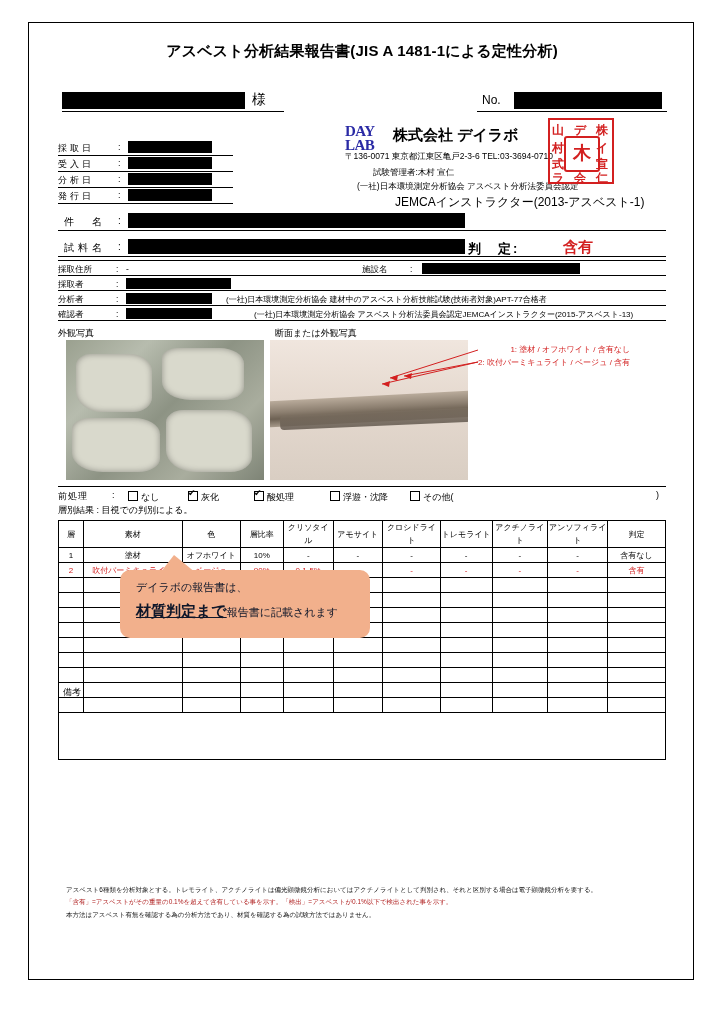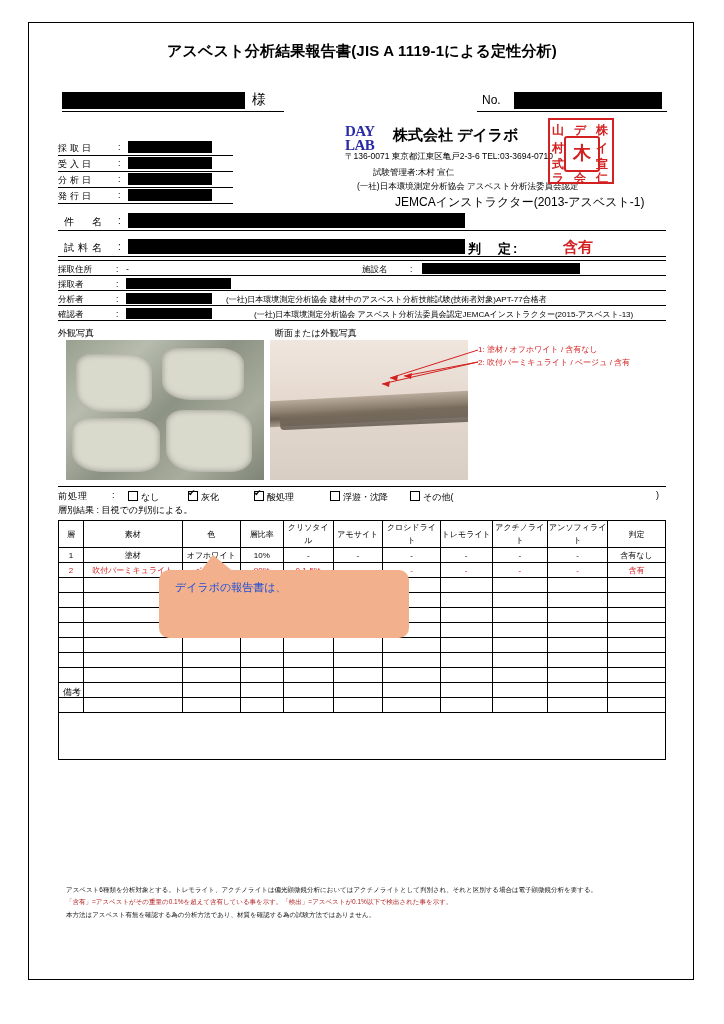--- a/index.html
+++ b/index.html
@@ -293,21 +293,21 @@
     border-radius: 4px;
     opacity: .8;
   }
   .legend {
     position: absolute;
     left: 478px; top: 344px;
     font-size: 8px;
     color: #d32020;
     line-height: 1.6;
   }
-  .legend .l1 { white-space: nowrap; }
+  .legend .l1 { white-space: nowrap; text-align: right; }
   .legend .l2 { white-space: nowrap; text-align: center; }
   .arrows { position: absolute; left: 360px; top: 336px; width: 130px; height: 80px; }
 
   
   .pre {
     position: absolute;
     left: 58px; top: 490px;
     font-size: 9px;
     width: 608px;
   }
@@ -368,22 +368,21 @@
   }
   .remarks .rl { position: absolute; left: 4px; top: 3px; }
 
   
   .callout {
     position: absolute;
     left: 120px; top: 570px;
     width: 250px; height: 68px;
     background: #f2b08c;
     border-radius: 10px;
-    color: #1d4ed8;
-    margin-left: 39px;
+    color: #0f172a;
   }
   .callout .tail {
     position: absolute;
     left: 40px; top: -15px;
     width: 0; height: 0;
     border-left: 14px solid transparent;
     border-right: 22px solid transparent;
     border-bottom: 18px solid #f2b08c;
   }
   .callout .c1 {
@@ -412,21 +411,21 @@
     color: #111;
   }
   .footer .fr { color: #b02020; }
 </style>
 </head>
 <body>
 
 <div class="page">
   <div class="frame"></div>
 
-  <div class="title">アスベスト分析結果報告書(JIS A 1119-1による定性分析)</div>
+  <div class="title">アスベスト分析結果報告書(JIS A 1481-1による定性分析)</div>
 
   <div class="client-row">
     <div class="client-bar redact"></div>
     <div class="client-sama">様</div>
     <div class="client-underline"></div>
     <div class="no-label">No.</div>
     <div class="no-bar redact"></div>
     <div class="no-underline"></div>
   </div>
 
@@ -758,20 +757,21 @@
           <td></td>
           <td></td>
           <td></td>
         </tr>
     </tbody>
   </table>
 
   <div class="callout">
     <div class="tail"></div>
     <div class="c1">デイラボの報告書は、</div>
+    <div class="c2"><b>材質判定まで</b><span>報告書に記載されます</span></div>
   </div>
 
   <div class="remarks">
     <span class="rl">備考</span>
   </div>
 
   <div class="footer">
     <div>アスベスト6種類を分析対象とする。トレモライト、アクチノライトは偏光顕微鏡分析においてはアクチノライトとして判別され、それと区別する場合は電子顕微鏡分析を要する。</div>
     <div class="fr">「含有」=アスベストがその重量の0.1%を超えて含有している事を示す。「検出」=アスベストが0.1%以下で検出された事を示す。</div>
     <div>本方法はアスベスト有無を確認する為の分析方法であり、材質を確認する為の試験方法ではありません。</div>

